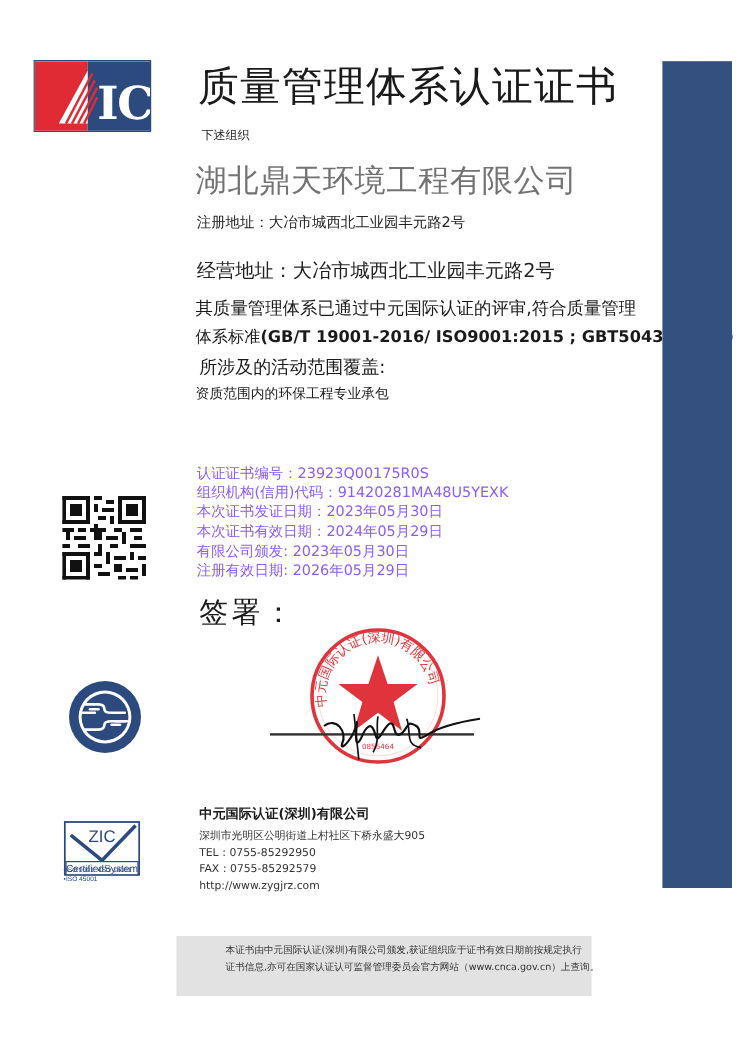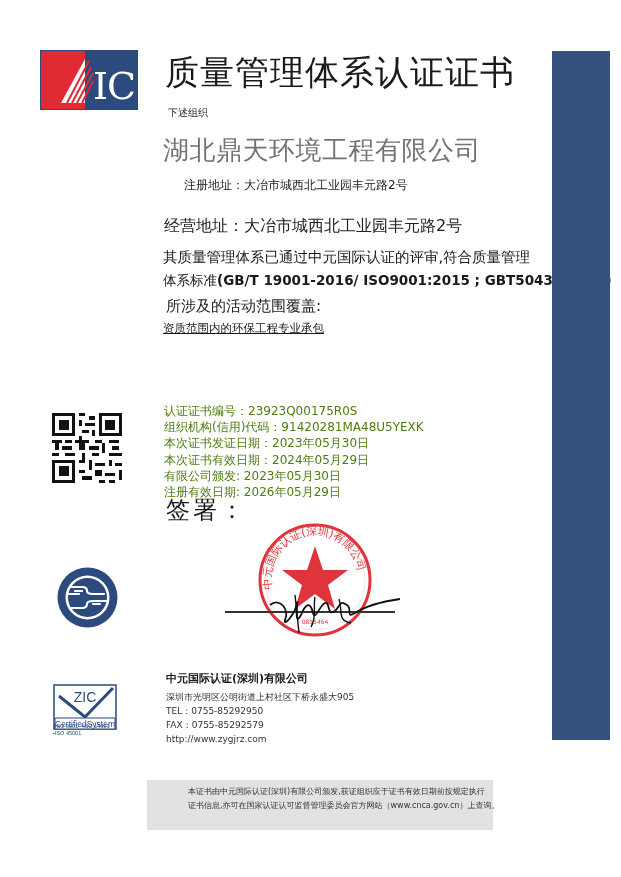--- a/index.html
+++ b/index.html
@@ -2,39 +2,39 @@
 <html><head>
 <meta charset="utf-8">
 <style>
   * { margin: 0; padding: 0; box-sizing: border-box; }
   html, body { width: 621px; height: 877px; background: #ffffff; overflow: hidden; }
   body { position: relative; font-family: "DejaVu Sans", "Liberation Sans", sans-serif; color: #1a1a1a; }
 
   .abs { position: absolute; }
 
   
-  .zic-logo { left: 40px; top: 50px; width: 98px; height: 60px; border: 1px solid #2d4a7c; overflow: hidden; }
+  .zic-logo { left: 28px; top: 50px; width: 98px; height: 60px; border: 1px solid #2d4a7c; overflow: hidden; font-weight: bold; }
   .zic-red { position: absolute; left: 0; top: 0; width: 44px; height: 60px; background: #e02a34; }
   .zic-navy { position: absolute; left: 44px; top: 0; width: 54px; height: 60px; background: #2c4a7e; }
   .zic-z { position: absolute; left: 0; top: 0; }
   .zic-ic { position: absolute; left: 52px; top: 12px; font-family: "DejaVu Serif", "Liberation Serif", serif; color: #ffffff; font-size: 38px; line-height: 46px; letter-spacing: -1px; }
 
   .title { left: 165px; top: 50px; font-size: 34px; line-height: 44px; letter-spacing: 1px; color: #1a1a1a; }
   .subnote { left: 168px; top: 106px; font-size: 10px; color: #222; }
   .org-name { left: 163px; top: 133px; font-size: 26px; color: #737373; letter-spacing: 0.5px; }
-  .addr1 { left: 164px; top: 177px; font-size: 12px; color: #222; margin-left: 20px; }
+  .addr1 { left: 164px; top: 177px; font-size: 12px; color: #222; }
   .addr2 { left: 164px; top: 201px; font-size: 16px; color: #222; margin-top: 15px; }
 
   .conform1 { left: 163px; top: 248px; font-size: 14.5px; color: #1a1a1a; text-align: center; }
   .conform2 { left: 163px; top: 272px; font-size: 13.5px; color: #1a1a1a; }
   .conform2 b { font-weight: bold; }
   .scope-label { left: 166px; top: 297px; font-size: 15px; color: #1a1a1a; }
-  .scope-value { left: 163px; top: 321px; font-size: 11.5px; color: #1a1a1a; text-decoration: underline; }
-
-  .info { left: 164px; top: 386px; font-size: 12px; line-height: 16.2px; color: #4d7c0f; margin-top: 17px; }
+  .scope-value { left: 163px; top: 321px; font-size: 11.5px; color: #1a1a1a; }
+
+  .info { left: 164px; top: 386px; font-size: 12px; line-height: 16.2px; color: #8b5cf6; }
 
   .qr { left: 52px; top: 413px; width: 70px; height: 70px; }
 
   .sign-label { left: 166px; top: 494px; font-size: 24px; color: #1a1a1a; letter-spacing: 3px; }
   .sign-line { left: 225px; top: 611px; width: 170px; height: 1.5px; background: #333; }
   .seal { left: 255px; top: 520px; width: 120px; height: 120px; }
   .signature { left: 255px; top: 575px; width: 150px; height: 60px; }
 
   .emblem { left: 55px; top: 565px; width: 65px; height: 65px; }
 

